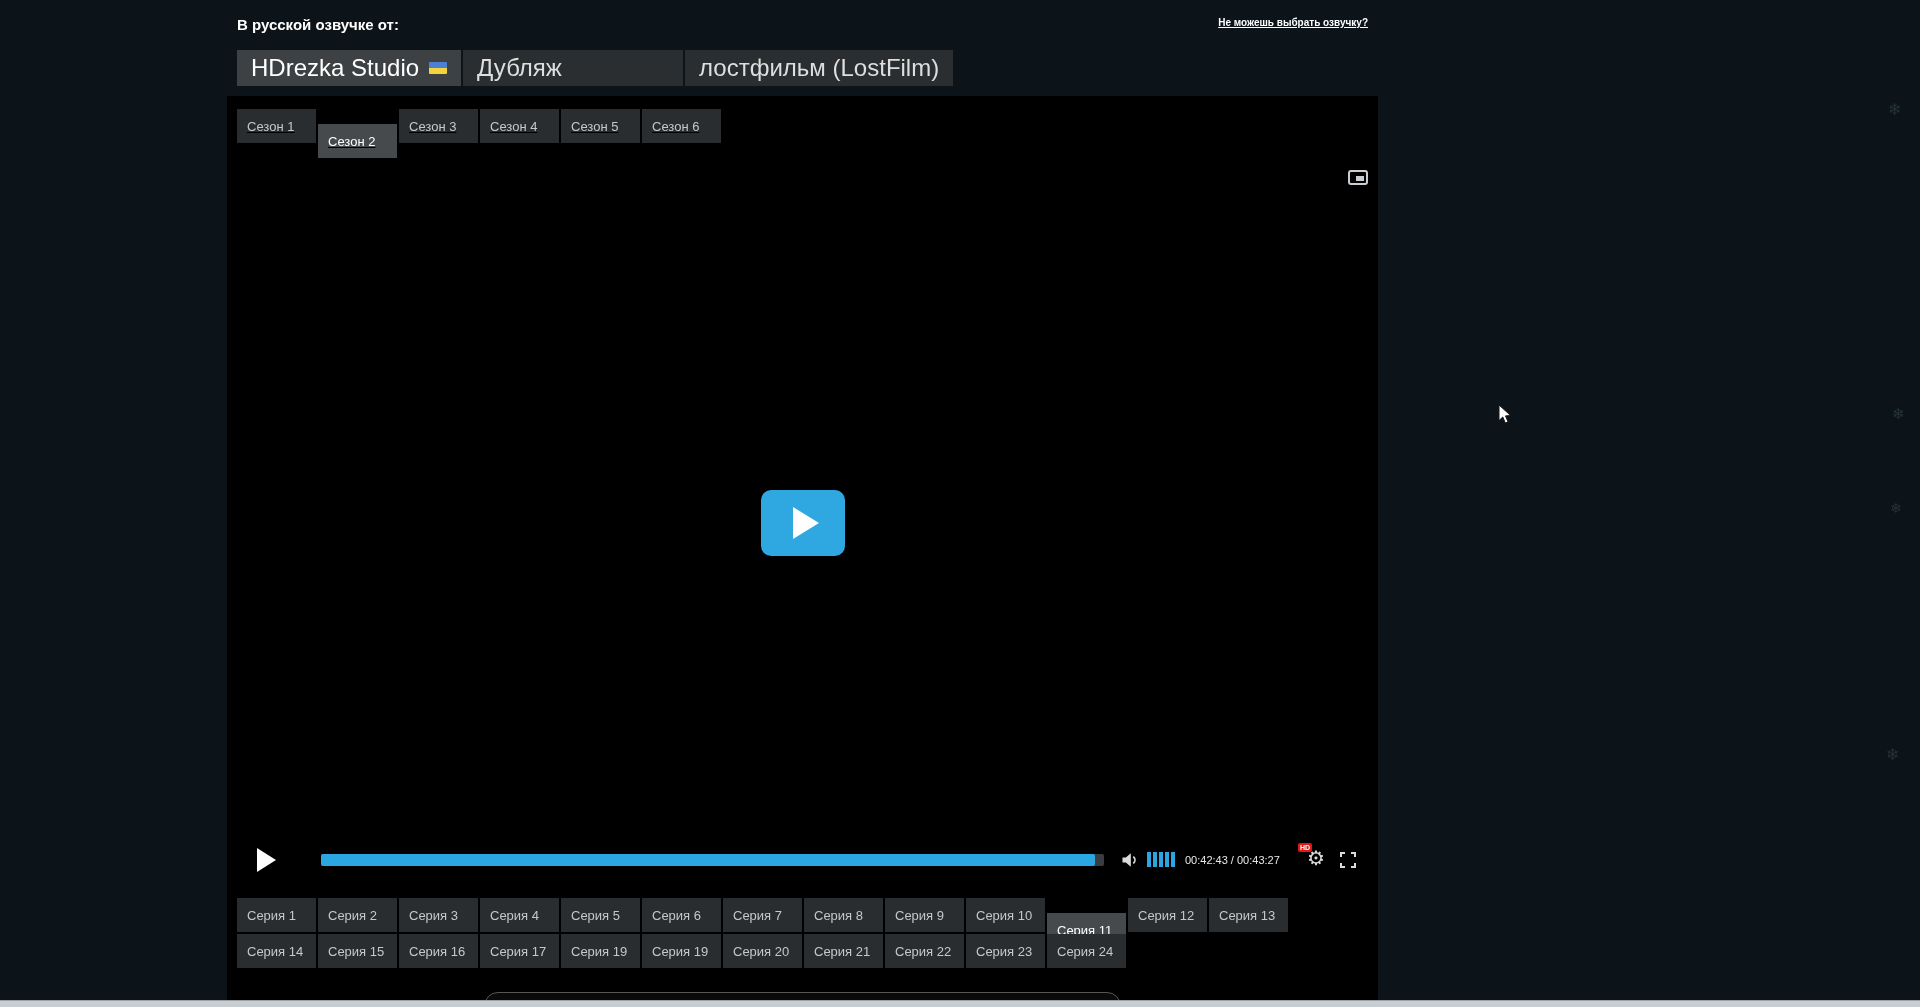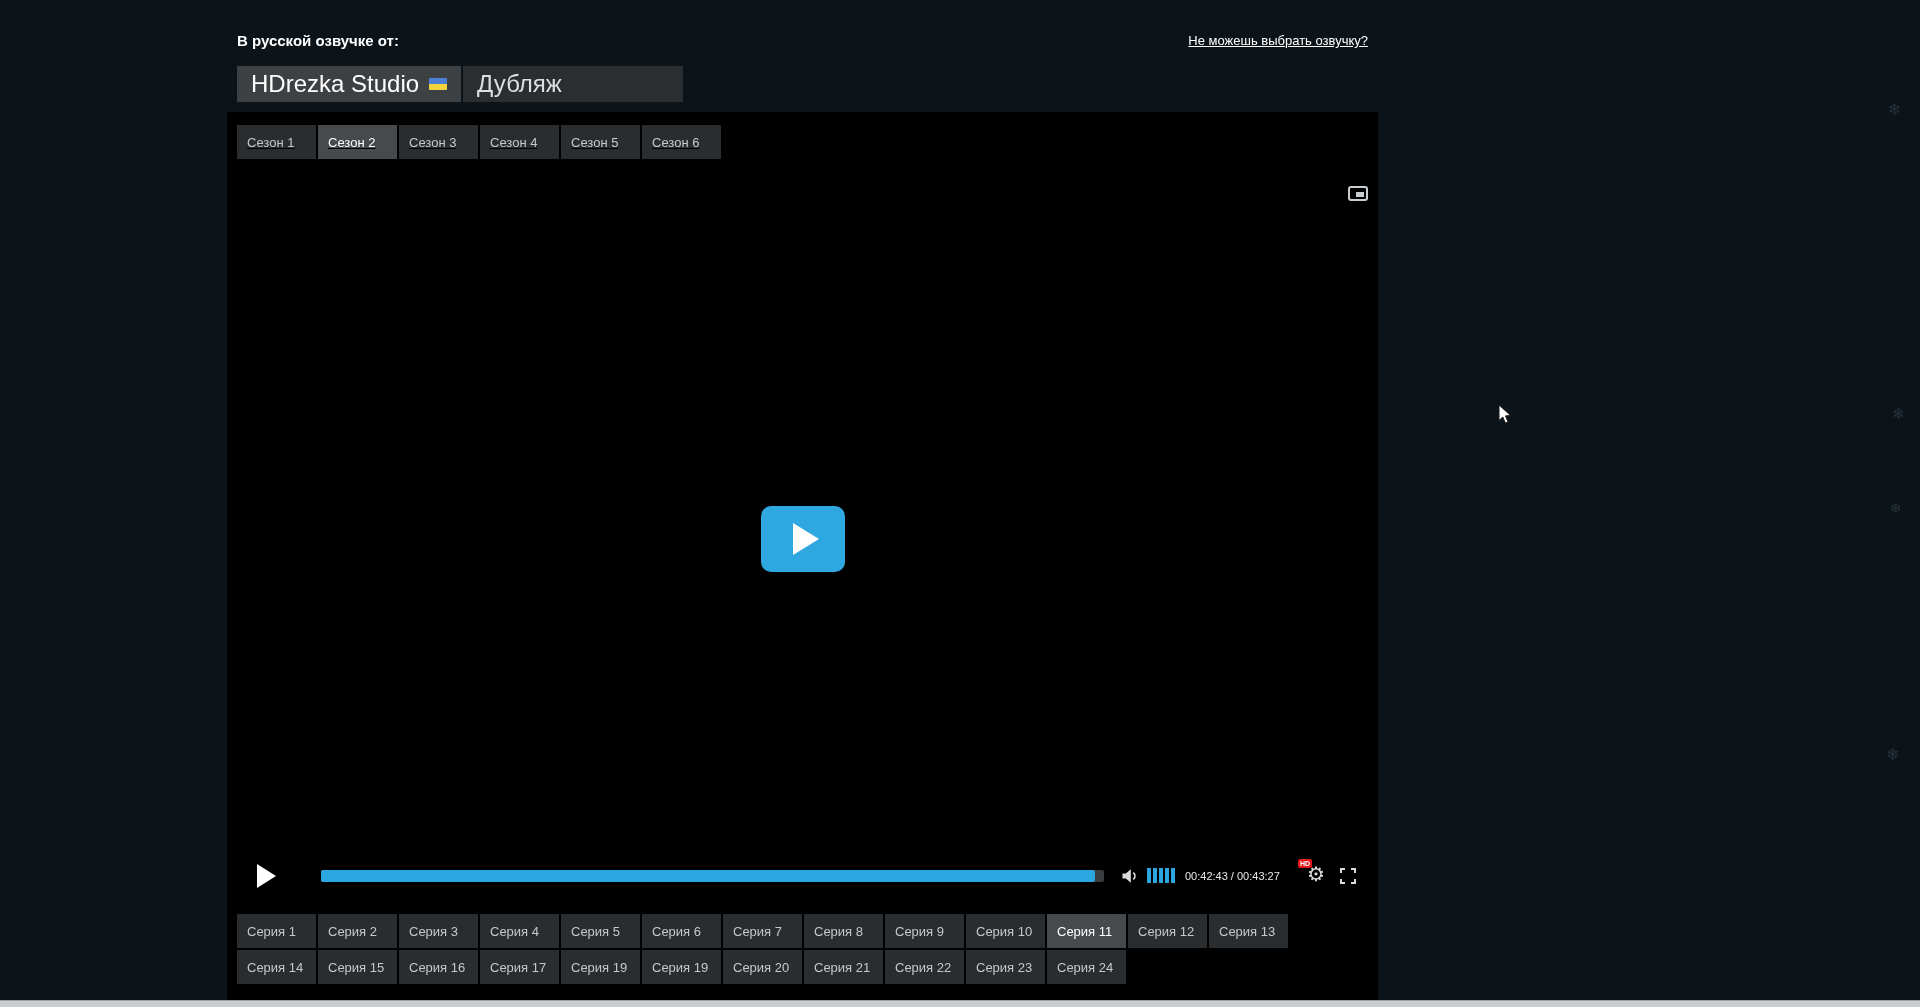--- a/index.html
+++ b/index.html
@@ -1,44 +1,44 @@
 <!DOCTYPE html>
 <html><head>
 <meta charset="utf-8">
 <style>
   html,body{margin:0;padding:0;background:#0c141a;}
   body{width:1920px;height:1007px;overflow:hidden;position:relative;
        font-family:"Liberation Sans", sans-serif;}
   .canvas{position:absolute;left:0;top:0;width:1920px;height:1007px;background:#0c141a;}
 
-  .content-col{position:absolute;left:227px;top:16px;width:1151px;height:776px;}
+  .content-col{position:absolute;left:227px;top:0;width:1151px;height:776px;}
 
   .header-label{position:absolute;left:10px;top:16px;font-size:15px;font-weight:bold;color:#ffffff;}
-  .help-link{position:absolute;right:10px;top:17px;font-size:13px;font-weight:normal;color:#ffffff;
+  .help-link{position:absolute;right:10px;top:17px;font-size:10px;font-weight:bold;color:#ffffff;
              text-decoration:underline;cursor:pointer;}
 
   .translator-tabs{position:absolute;left:10px;top:50px;display:flex;gap:2px;}
   .ttab{height:36px;min-width:220px;padding:0 14px;display:flex;align-items:center;
         background:#2b2e30;color:#dcdedf;font-size:24px;box-sizing:border-box;cursor:pointer;white-space:nowrap;}
   .ttab.active{background:#3e4143;color:#ffffff;}
   .ua-flag{width:18px;height:12px;margin-left:10px;display:inline-flex;flex-direction:column;
            border-radius:1px;overflow:hidden;flex:none;}
   .ua-flag i{display:block;flex:1;}
   .f-top{background:#4e7fd6;}
   .f-bot{background:#f2d53c;}
 
   .panel{position:absolute;left:0;top:96px;width:1151px;height:905px;background:#000000;overflow:hidden;}
 
   .seasons-row{position:absolute;left:10px;top:13px;display:flex;gap:2px;text-decoration:underline;}
   .episodes-row{position:absolute;left:10px;display:flex;gap:2px;}
   .row1{top:802px;}
   .row2{top:838px;}
   .stab{height:34px;width:79px;display:flex;align-items:center;padding-left:10px;box-sizing:border-box;
         background:#2a2d2f;color:#c6c8ca;font-size:13px;white-space:nowrap;cursor:pointer;flex:none;}
-  .stab.active{background:#474a4d;color:#ffffff;}
+  .stab.active{background:#474a4d;color:#ffffff;margin-top:15px;}
 
   .pip{position:absolute;right:10px;top:74px;width:20px;height:15px;border:2px solid #c9ced2;
        border-radius:3px;box-sizing:border-box;cursor:pointer;}
   .pip-inner{position:absolute;right:2px;bottom:2px;width:8px;height:5px;background:#c9ced2;}
 
   .big-play{position:absolute;left:50%;top:394px;margin-left:-42px;width:84px;height:66px;
             border-radius:10px;background:#2fa7e0;display:flex;align-items:center;justify-content:center;cursor:pointer;}
   .big-play-tri{width:0;height:0;border-left:26px solid #ffffff;border-top:16px solid transparent;
                 border-bottom:16px solid transparent;margin-left:7px;}
 
@@ -88,20 +88,23 @@
         <div class="ttab active">
           <span>HDrezka Studio</span>
           <span class="ua-flag">
             <i class="f-top"></i>
             <i class="f-bot"></i>
           </span>
         </div>
         <div class="ttab">
           <span>Дубляж</span>
         </div>
+        <div class="ttab">
+          <span>лостфильм (LostFilm)</span>
+        </div>
       </div>
 
     <div class="panel">
 
       <div class="seasons-row">
           <div class="stab">
             <span>Сезон 1</span>
           </div>
           <div class="stab active">
             <span>Сезон 2</span>

